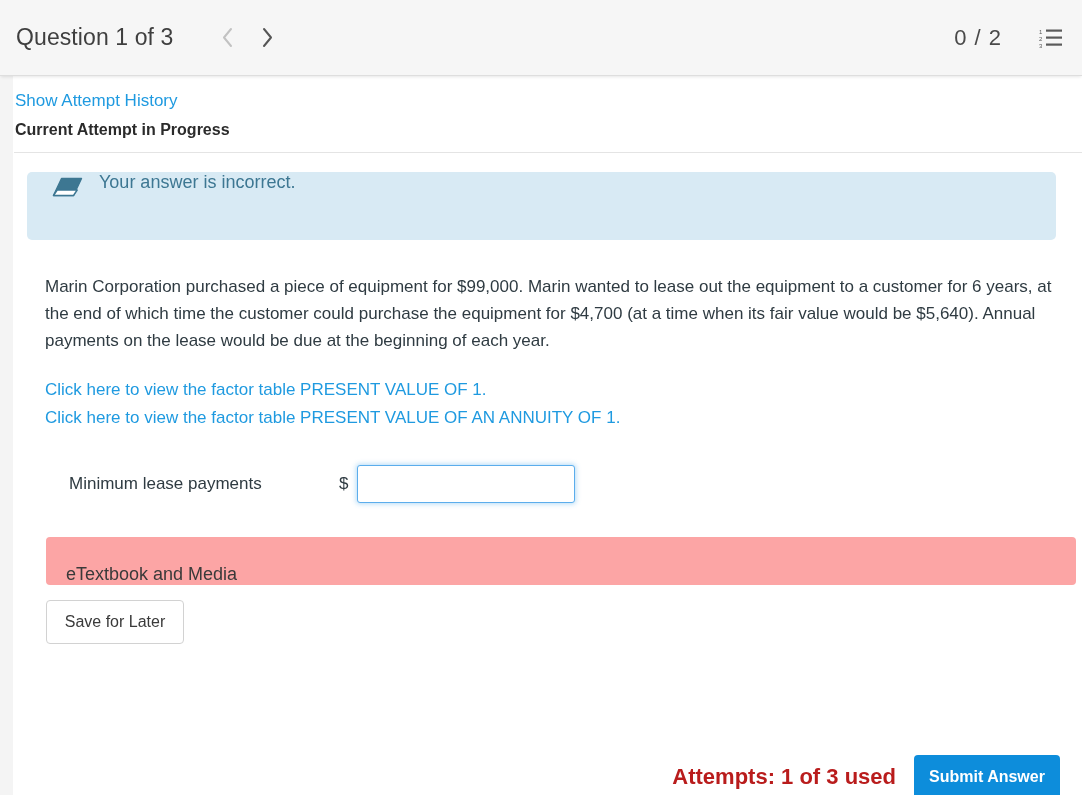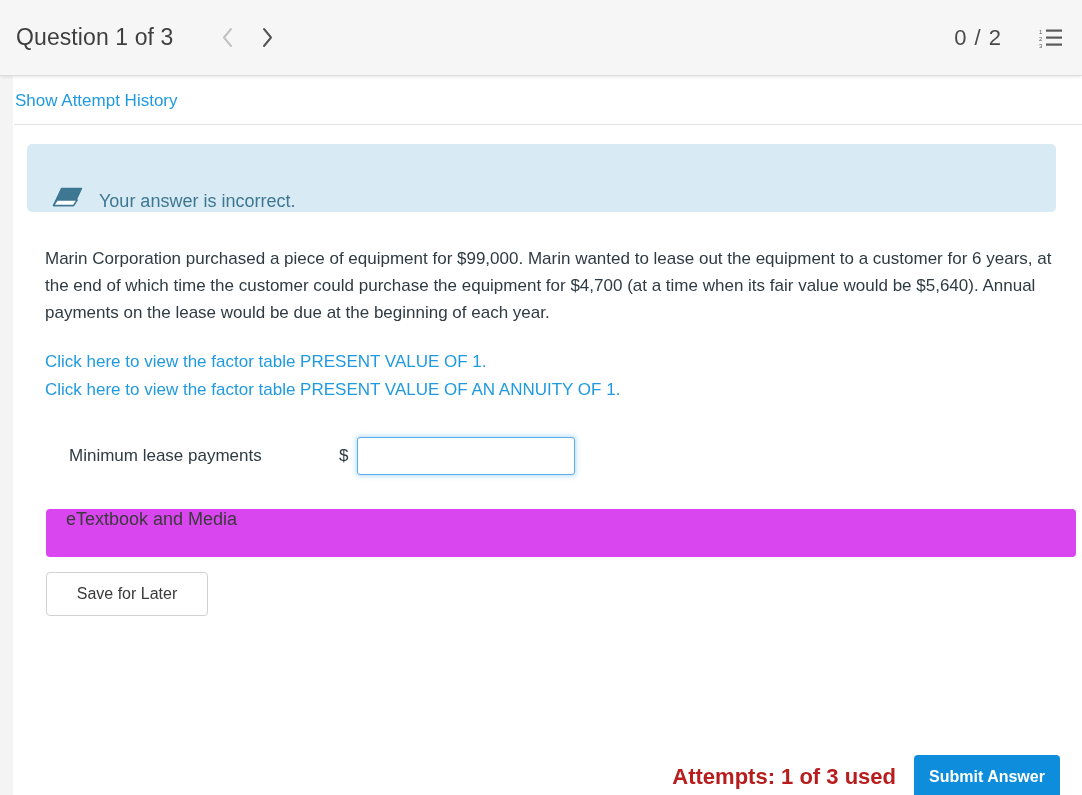--- a/index.html
+++ b/index.html
@@ -109,21 +109,21 @@
 
   
   .alert {
     margin-top: 19px;
     margin-left: 14px;
     width: 1029px;
     height: 68px;
     background: #d8eaf4;
     border-radius: 5px;
     display: flex;
-    align-items: flex-end;
+    align-items: flex-start;
   }
   .eraser-wrap {
     margin-left: 20px;
     width: 40px; height: 30px;
     display: flex; align-items: center; justify-content: center;
   }
   .alert-text {
     margin-left: 12px;
     font-size: 18px;
     color: #3d7792;
@@ -199,37 +199,37 @@
     font-family: "Liberation Sans", sans-serif;
     caret-color: #333;
   }
 
   
   .etext {
     margin-top: 33px;
     margin-left: 33px;
     width: 1030px;
     height: 48px;
-    background: #d946ef;
+    background: #fca5a5;
     border-radius: 4px;
     display: flex;
-    align-items: flex-start;
+    align-items: flex-end;
   }
   .etext-label {
     margin-left: 20px;
     font-size: 18px;
     color: #3a3a3a;
     cursor: pointer;
   }
 
   
   .save-btn {
     margin-top: 15px;
     margin-left: 33px;
-    width: 162px;
+    width: 138px;
     height: 44px;
     background: #ffffff;
     border: 1px solid #d2d2d2;
     border-radius: 4px;
     font-size: 16px;
     color: #3a3a3a;
     cursor: pointer;
     font-family: "Liberation Sans", sans-serif;
   }
 
@@ -295,20 +295,21 @@
         <rect x="7" y="16.5" width="16" height="2.2" fill="#5a5a5a"></rect>
       </svg>
     </div>
   </div>
 
   <div class="pagebody">
     <div class="content">
 
       <a class="attempt-link">Show Attempt History</a>
 
+      <div class="attempt-current">Current Attempt in Progress</div>
 
       <div class="divider"></div>
 
       
       <div class="alert">
         <div class="eraser-wrap">
           <svg width="31" height="20" viewBox="0 0 31 20">
             <path d="M9.5 1.5 L29.5 1.5 L21.5 18.5 L1.5 18.5 Z" fill="#3d7792" stroke="#3d7792" stroke-width="1.4" stroke-linejoin="round"></path>
             <path d="M5.2 13 L25.2 13 L21.5 18.5 L1.5 18.5 Z" fill="#ffffff" stroke="#3d7792" stroke-width="1.4" stroke-linejoin="round"></path>
           </svg>

